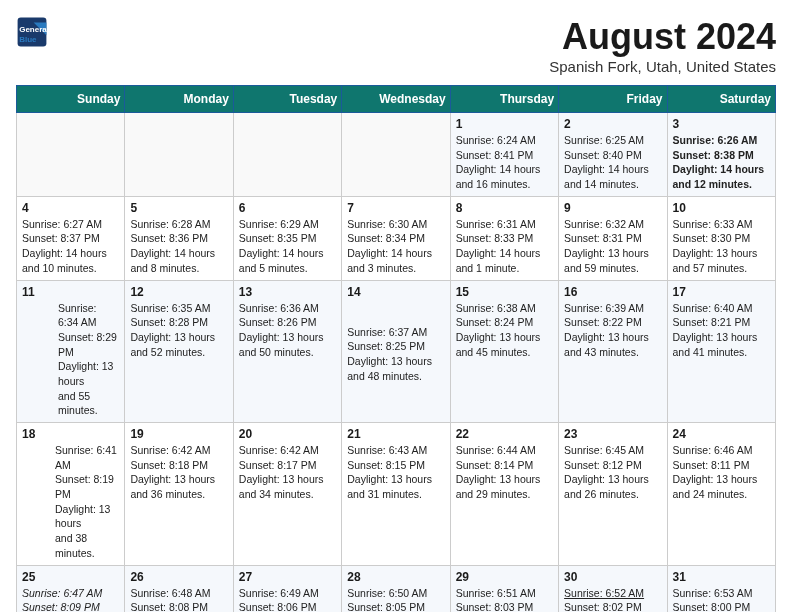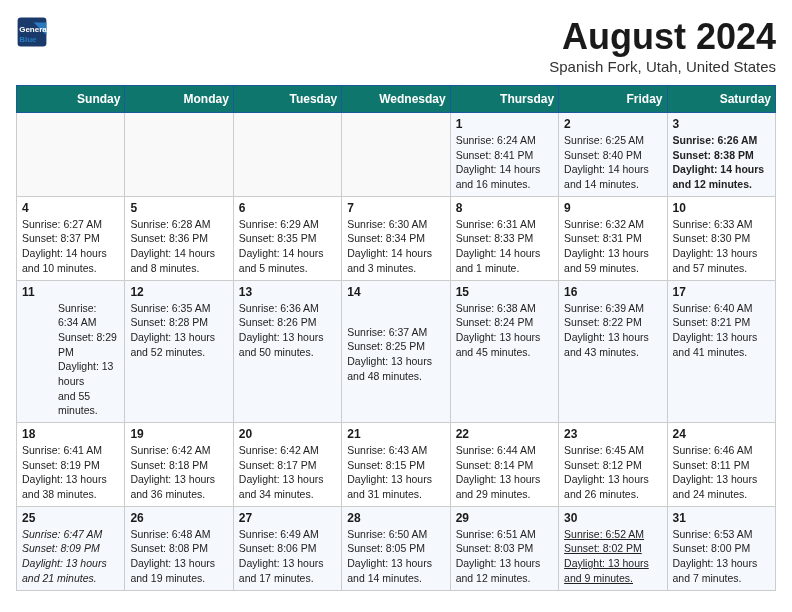--- a/index.html
+++ b/index.html
@@ -237,21 +237,21 @@
           <span class="day-number">17</span>
           <div class="day-info" style="white-space: pre-line;">Sunrise: 6:40 AM
 Sunset: 8:21 PM
 Daylight: 13 hours
 and 41 minutes.</div>
         </td>
       </tr>
       <tr>
         <td>
           <span class="day-number">18</span>
-          <div class="day-info" style="white-space: pre-line;">Sunrise: 6:41 AM
+          <div class="day-info" style="white-space: pre-line; margin-left: 33px;">Sunrise: 6:41 AM
 Sunset: 8:19 PM
 Daylight: 13 hours
 and 38 minutes.</div>
         </td>
         <td>
           <span class="day-number">19</span>
           <div class="day-info" style="white-space: pre-line;">Sunrise: 6:42 AM
 Sunset: 8:18 PM
 Daylight: 13 hours
 and 36 minutes.</div>

